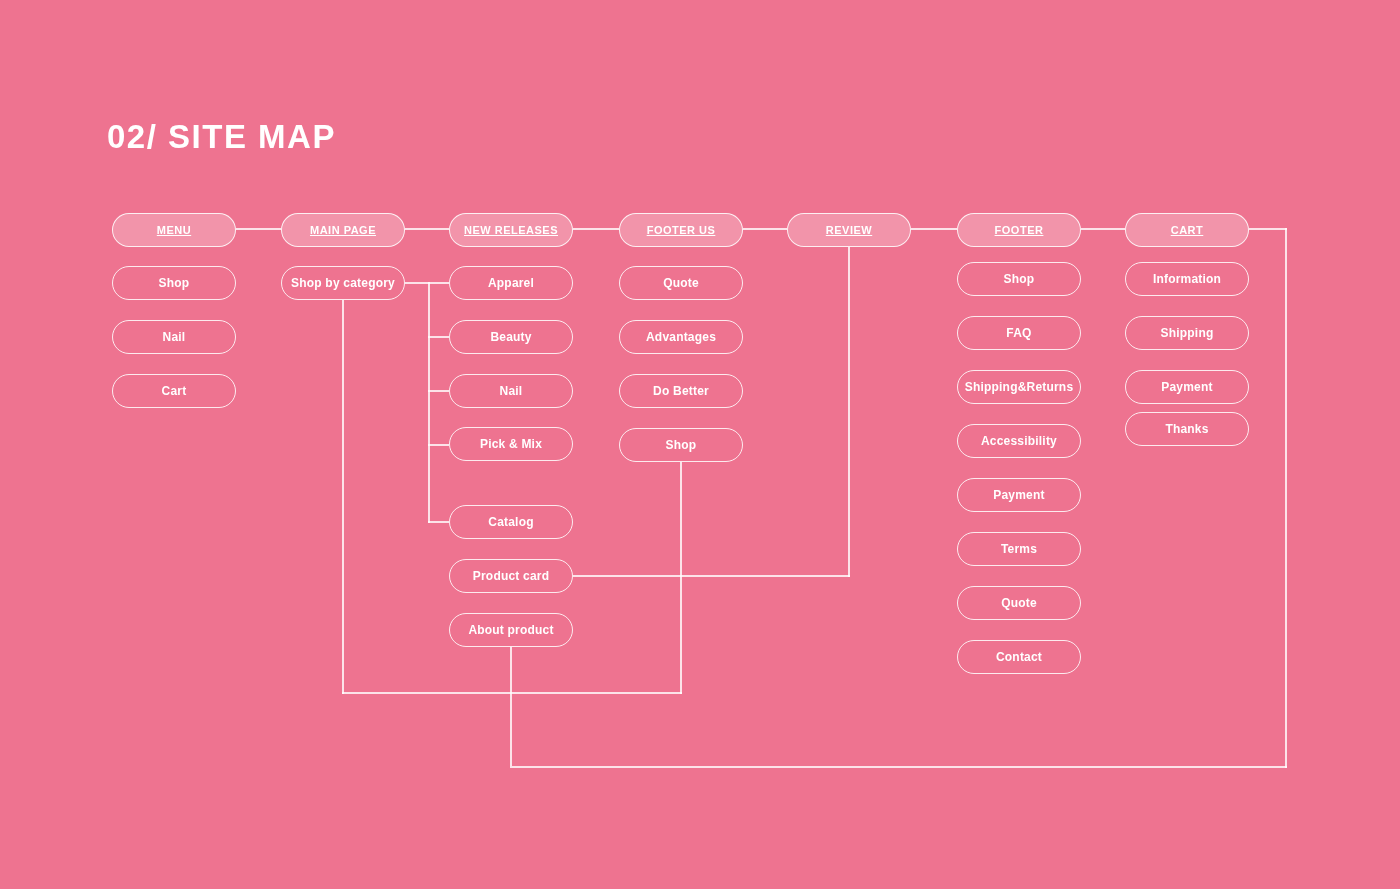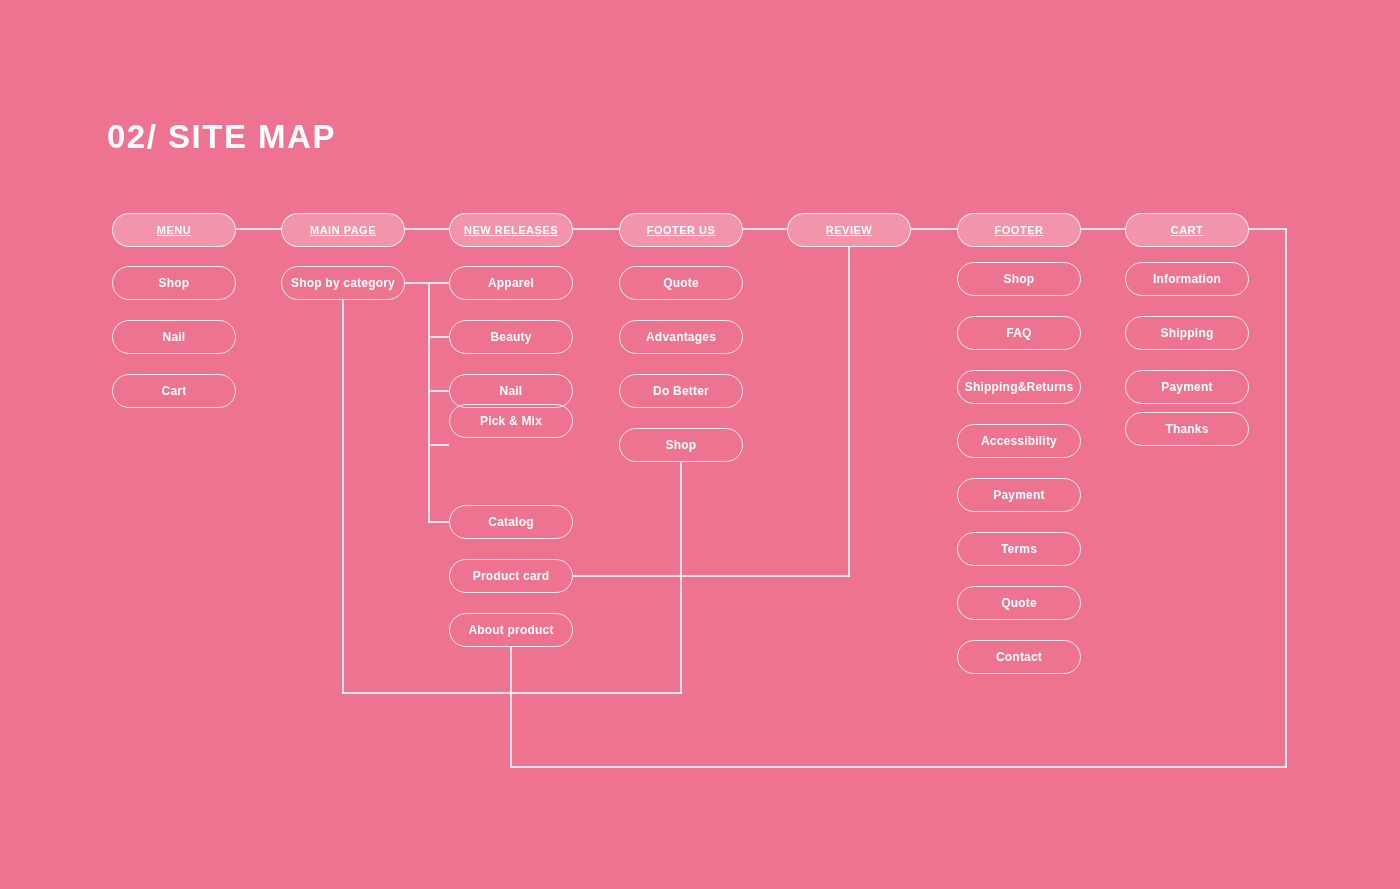--- a/index.html
+++ b/index.html
@@ -97,21 +97,21 @@
 
   <div class="pill" style="left:112px;top:266px">Shop</div>
   <div class="pill" style="left:112px;top:320px">Nail</div>
   <div class="pill" style="left:112px;top:374px">Cart</div>
 
   <div class="pill" style="left:281px;top:266px">Shop by category</div>
 
   <div class="pill" style="left:449px;top:266px">Apparel</div>
   <div class="pill" style="left:449px;top:320px">Beauty</div>
   <div class="pill" style="left:449px;top:374px">Nail</div>
-  <div class="pill" style="left:449px;top:404px">Pick &amp; Mix</div>
+  <div class="pill" style="left:449px;top:427px">Pick &amp; Mix</div>
   <div class="pill" style="left:449px;top:505px">Catalog</div>
   <div class="pill" style="left:449px;top:559px">Product card</div>
   <div class="pill" style="left:449px;top:613px">About product</div>
 
   <div class="pill" style="left:619px;top:266px">Quote</div>
   <div class="pill" style="left:619px;top:320px">Advantages</div>
   <div class="pill" style="left:619px;top:374px">Do Better</div>
   <div class="pill" style="left:619px;top:428px">Shop</div>
 
   <div class="pill" style="left:957px;top:262px">Shop</div>

